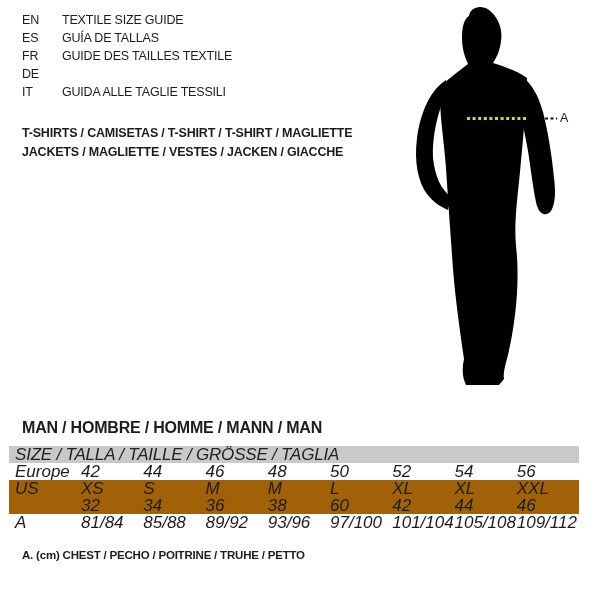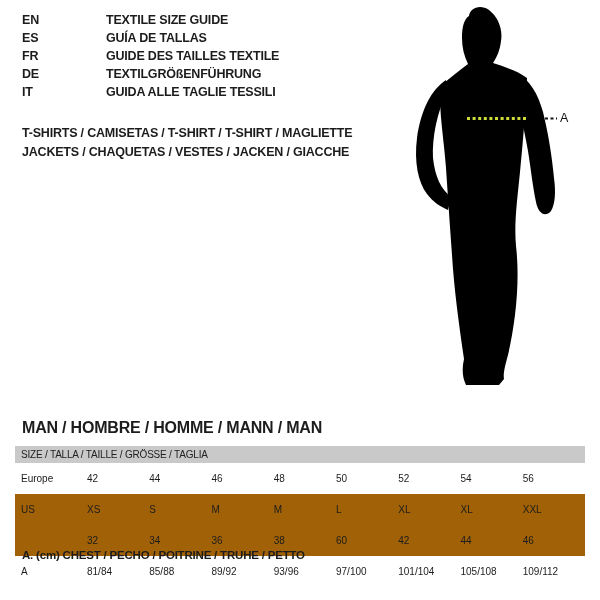--- a/index.html
+++ b/index.html
@@ -9,23 +9,22 @@
     font-family:"Liberation Sans",sans-serif;
     color:#1c1c1c;
     overflow:hidden;
   }
   
   .lang-block{
     position:absolute;left:22px;top:11px;
   }
   .lang-row{
     display:flex;
-    font-weight:700;font-size:12.5px;line-height:18px;
+    font-weight:400;font-size:12.5px;line-height:18px;
     letter-spacing:-0.2px;
-    gap:44px;
   }
   .lang-code{width:40px;flex:0 0 40px;}
   
   .product-block{
     position:absolute;left:22px;top:124px;
   }
   .product-line{
     font-weight:700;font-size:12.5px;line-height:19px;
     letter-spacing:-0.2px;white-space:nowrap;
   }
@@ -38,33 +37,34 @@
     position:absolute;left:560px;top:111px;
     font-size:12.5px;font-weight:400;color:#111;
   }
   
   .section-title{
     position:absolute;left:22px;top:419px;
     font-weight:700;font-size:16px;letter-spacing:-0.2px;
   }
   
   .size-table{
-    position:absolute;left:15px;top:446px;width:570px;
-    font-size:10px;
+    position:absolute;left:9px;top:446px;width:570px;
+    font-size:17px;
+    font-style:italic;
   }
   .thead{
     height:17px;line-height:17px;
     background:#c9c9c9;color:#222;
     padding-left:6px;box-sizing:border-box;
     letter-spacing:-0.2px;
   }
   .trow{
     display:grid;
     grid-template-columns:72px repeat(8,1fr);
-    height:31px;line-height:17px;
+    height:17px;line-height:17px;
     align-items:center;
   }
   .trow.band-gray{background:#a16207;}
   .tlabel{padding-left:6px;}
   .tcell{text-align:left;}
   
   .footnote{
     position:absolute;left:22px;top:549px;
     font-weight:700;font-size:11.5px;letter-spacing:-0.2px;
   }
@@ -80,31 +80,30 @@
   <div class="lang-row">
     <span class="lang-code">ES</span>
     <span class="lang-label">GUÍA DE TALLAS</span>
   </div>
   <div class="lang-row">
     <span class="lang-code">FR</span>
     <span class="lang-label">GUIDE DES TAILLES TEXTILE</span>
   </div>
   <div class="lang-row">
     <span class="lang-code">DE</span>
-    <span class="lang-label">TEXTILGRÖßENFÜHRUNG</span>
   </div>
   <div class="lang-row">
     <span class="lang-code">IT</span>
     <span class="lang-label">GUIDA ALLE TAGLIE TESSILI</span>
   </div>
 </div>
 
 <div class="product-block">
   <div class="product-line">T-SHIRTS / CAMISETAS / T-SHIRT / T-SHIRT / MAGLIETTE</div>
-  <div class="product-line">JACKETS / CHAQUETAS / VESTES / JACKEN / GIACCHE</div>
+  <div class="product-line">JACKETS / MAGLIETTE / VESTES / JACKEN / GIACCHE</div>
 </div>
 
 <svg class="figure-layer" viewBox="0 0 600 600" xmlns="http://www.w3.org/2000/svg" aria-hidden="true">
 
   <path fill="#000" d="M 469 16
        C 470 8 480 4 489 10
        C 498 17 503 29 501 41
        C 500 50 497 57 493 63
        C 505 67 518 71 527 78
        C 526 106 523 142 520 172

